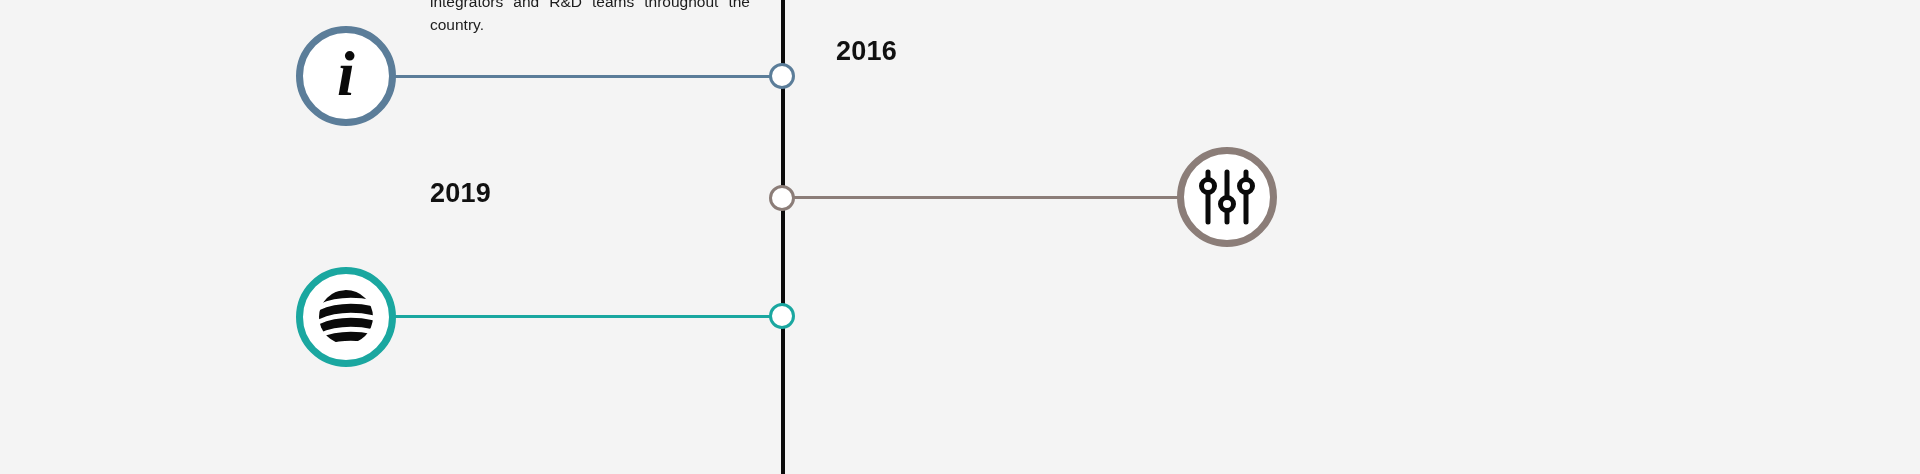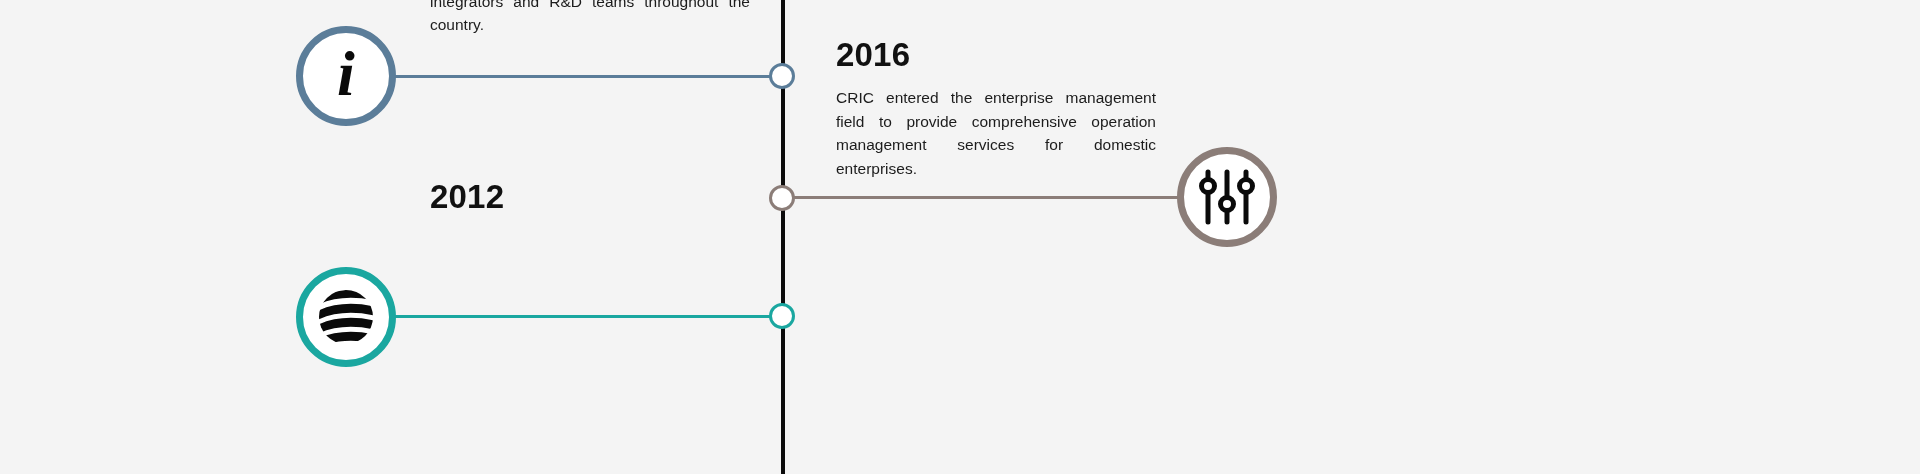--- a/index.html
+++ b/index.html
@@ -120,21 +120,21 @@
     color: #0a0a0a;
     margin-top: -4px;
   }
 
   
   .entry {
     position: absolute;
     width: 320px;
   }
   .entry .year {
-    font-size: 33px;
+    font-size: 27px;
     font-weight: bold;
     color: #111111;
     margin: 0 0 12px 0;
     letter-spacing: 0.2px;
   }
   .entry .desc {
     font-size: 15.5px;
     line-height: 1.53;
     color: #1c1c1c;
     margin: 0;
@@ -211,20 +211,19 @@
     </span>
   </div>
 
   <div class="entry e-top">
     <div class="year"></div>
     <div class="desc">CRIC has provided services to system integrators and R&amp;D teams throughout the country.</div>
   </div>
 
   <div class="entry e-2016">
     <div class="year">2016</div>
-    <div class="desc">CRIC entered the enterprise management field to provide comprehensive operation management services for domestic enterprises.</div>
   </div>
 
   <div class="entry e-2017">
-    <div class="year">2012</div>
+    <div class="year">2019</div>
   </div>
 
 </div>
 
 </body></html>

